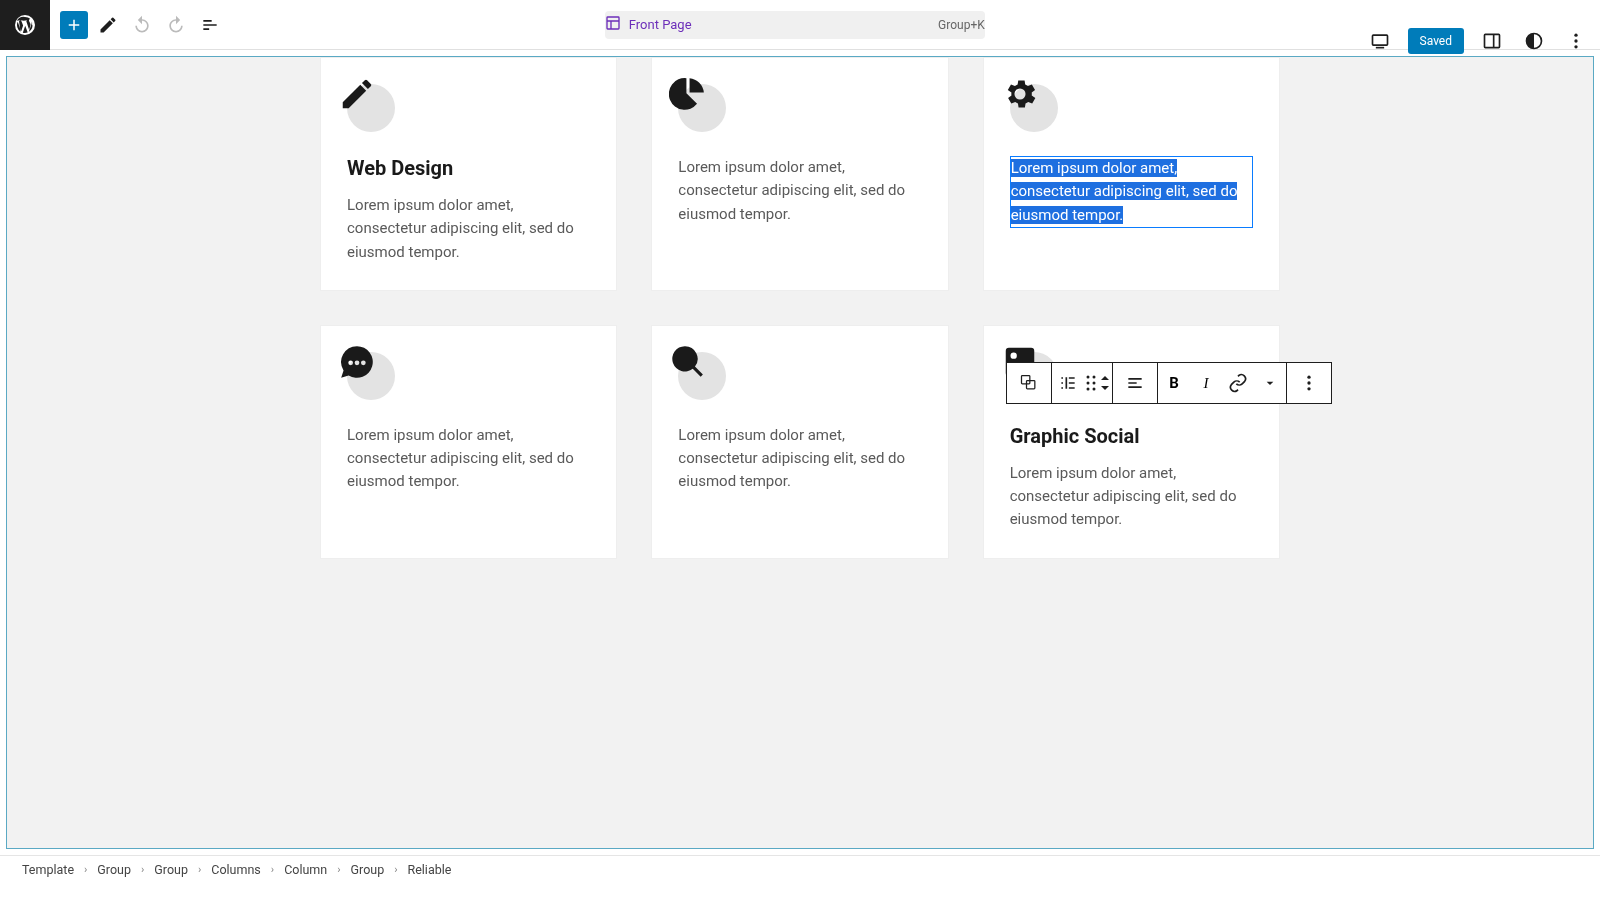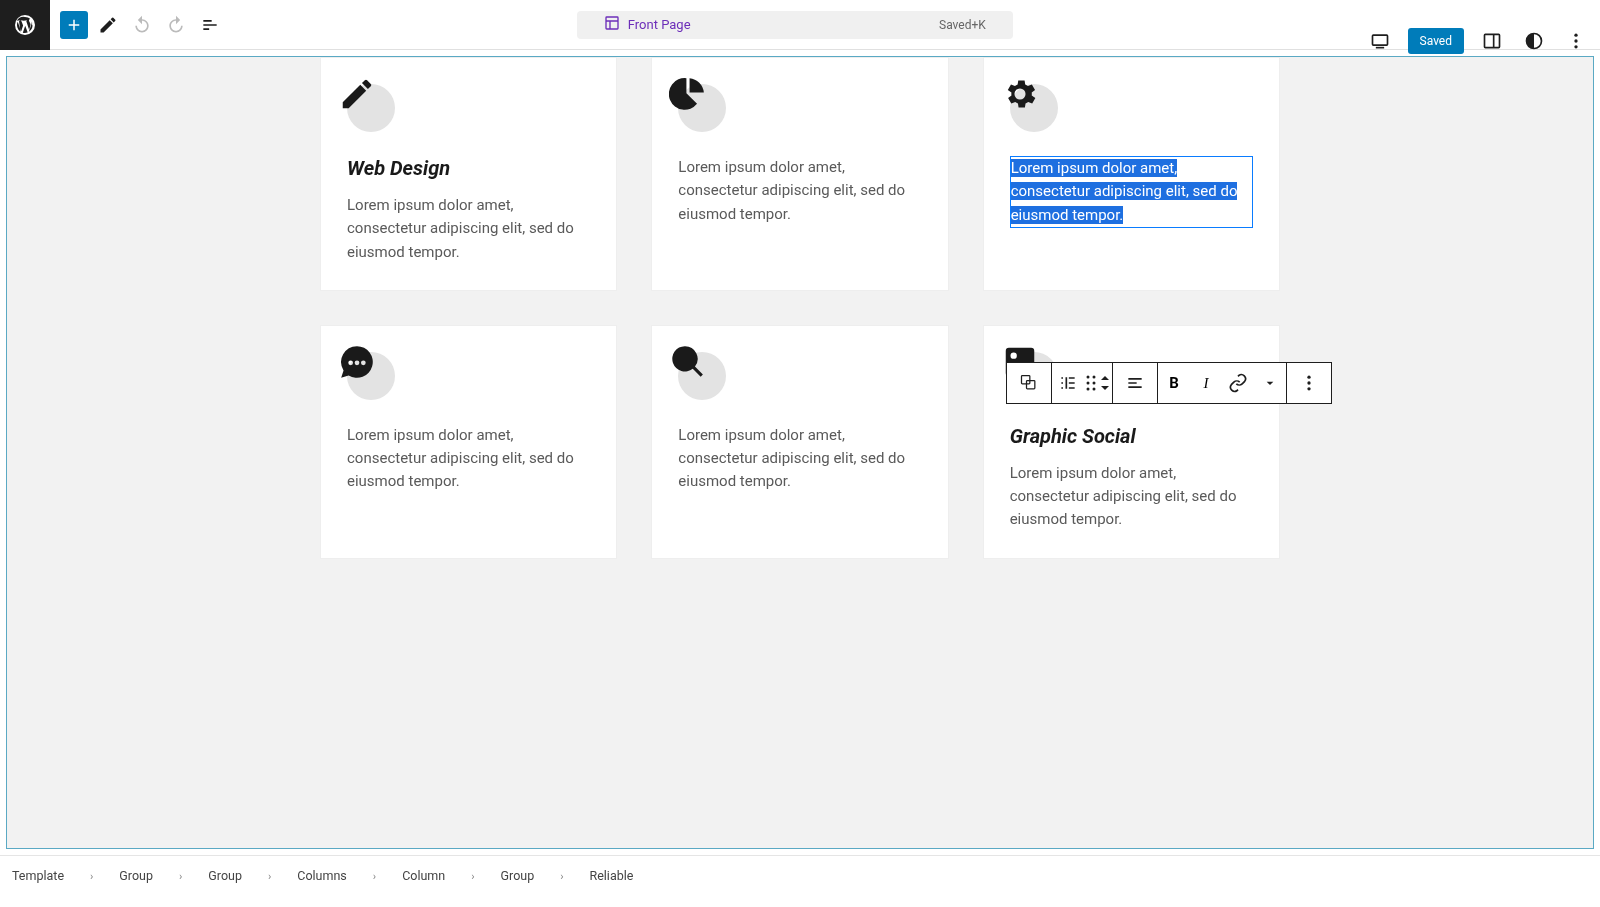--- a/index.html
+++ b/index.html
@@ -38,27 +38,27 @@
 .tool-btn {
   width: 28px; height: 28px;
   display: flex; align-items: center; justify-content: center;
   cursor: pointer;
   color: #1e1e1e;
   border-radius: 2px;
 }
 .tool-btn.disabled { color: #bbb; cursor: default; }
 .center-pill {
   margin: 0 auto;
-  width: 436px;
+  width: 380px;
   height: 28px;
   background: #f0f0f0;
   border-radius: 4px;
   display: flex;
   align-items: center;
-  padding: 0 27px;
+  padding: 0 0;
   font-size: 13px;
   color: #6c2eb9;
   text-align: center;
 }
 .center-pill .pill-icon { margin-right: 8px; color: #6c2eb9; }
 .center-pill .kbd { margin-left: auto; color: #666; font-size: 12px; }
 .toolbar-right { display: flex; align-items: center; gap: 14px; margin-top: 32px; }
 .saved-btn {
   background: #007cba;
   color: #fff;
@@ -109,21 +109,20 @@
   position: absolute;
   left: -10px; top: -10px;
   width: 40px; height: 40px;
   display: flex; align-items: center; justify-content: center;
 }
 .card h3 {
   font-size: 20px;
   font-weight: 700;
   color: #1a1a1a;
   margin-bottom: 14px;
-  font-style: italic;
 }
 .card p {
   font-size: 15px;
   line-height: 1.55;
   color: #5a5a5a;
 }
 
 
 .selected-block {
   border: 1px solid #0a7cff;
@@ -161,23 +160,23 @@
 }
 .bt-btn.narrow { width: 14px; }
 .bt-btn.wide { width: 44px; }
 .bt-btn svg { display: block; }
 
 
 .breadcrumbs {
   height: 28px;
   border-top: 1px solid #e5e5e5;
   display: flex;
-  align-items: flex-end;
-  gap: 26px;
-  padding-left: 12px;
+  align-items: center;
+  gap: 10px;
+  padding-left: 22px;
   font-size: 12.5px;
   color: #444;
   background: #fff;
 }
 .breadcrumbs .sep { color: #888; font-size: 11px; }
 </style>
 </head>
 <body>
 
 <div class="top-toolbar">
@@ -214,21 +213,21 @@
     </div>
   </div>
   <div class="center-pill">
     <span class="pill-icon">
       <svg width="16" height="16" viewBox="0 0 24 24" fill="none" stroke="currentColor" stroke-width="2">
           <rect x="3" y="3" width="18" height="18" rx="1"></rect>
           <path d="M3 9h18M9 9v12"></path>
         </svg>
     </span>
     <span>Front Page</span>
-    <span class="kbd">Saved+K</span>
+    <span class="kbd">Group+K</span>
   </div>
   <div class="toolbar-right">
     <div class="tool-btn">
       <svg width="20" height="20" viewBox="0 0 24 24" fill="none" stroke="currentColor" stroke-width="2">
           <rect x="3" y="5" width="18" height="12" rx="1"></rect>
           <path d="M7 20h10"></path>
         </svg>
     </div>
     <div class="saved-btn">Saved</div>
     <div class="tool-btn">

